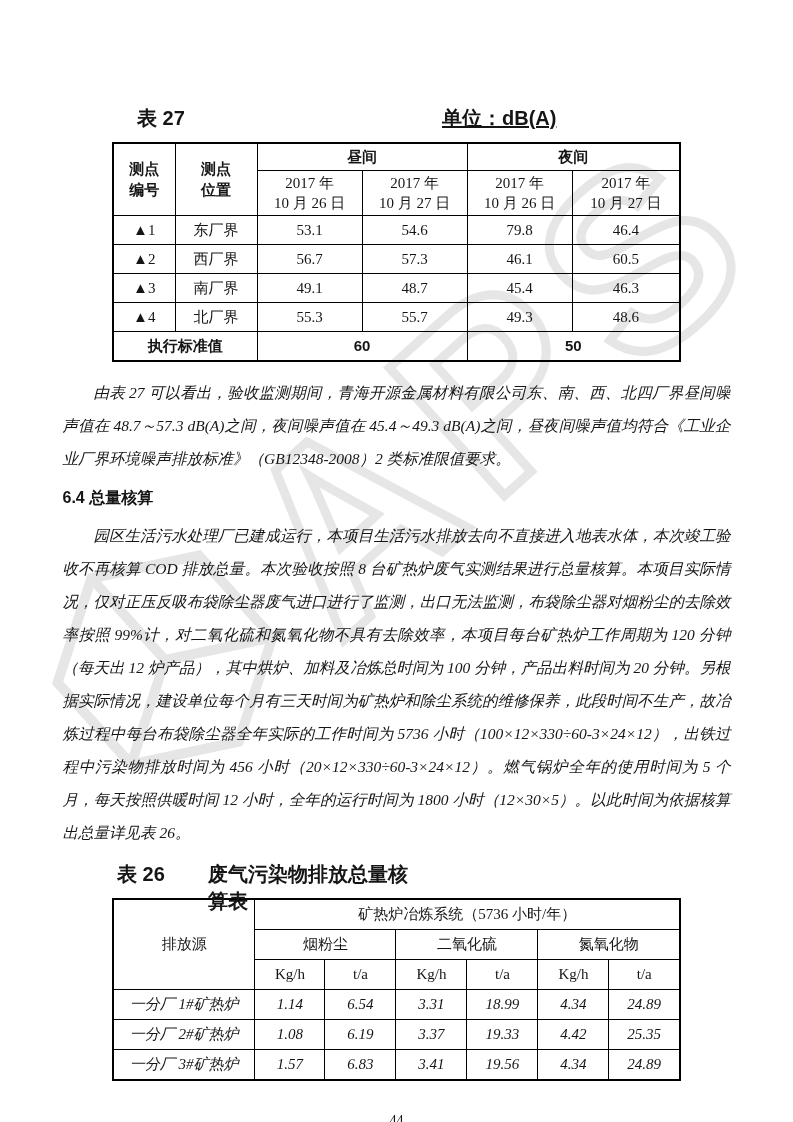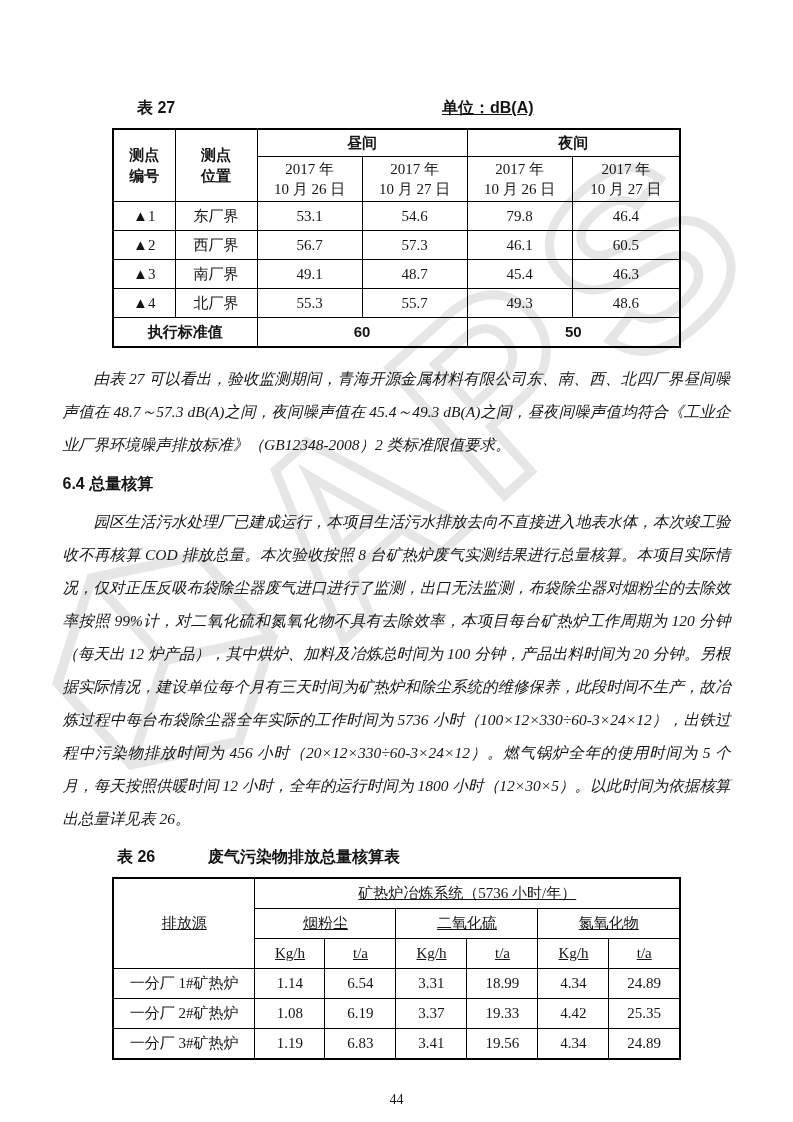--- a/index.html
+++ b/index.html
@@ -4,35 +4,35 @@
 <style>
   html,body{margin:0;padding:0;}
   body{
     width:793px;height:1122px;background:#ffffff;overflow:hidden;position:relative;
     font-family:"Liberation Serif","DejaVu Serif",serif;color:#151515;
   }
   .wm{position:absolute;left:55px;top:470px;z-index:0;transform:rotate(-42deg);transform-origin:110px 190px;pointer-events:none;}
   .content{position:relative;z-index:1;padding-top:90px;}
   .hei{font-family:"Liberation Sans","DejaVu Sans",sans-serif;font-weight:bold;}
   
-  .cap{position:relative;width:567px;margin:8px auto;height:22px;font-size:16px;}
+  .cap{position:relative;width:567px;margin:15px auto;height:22px;font-size:20px;}
   .cap27-label{position:absolute;left:24px;}
   .cap27-title{position:absolute;left:108px;width:212px;text-align:center;}
   .cap27-unit{position:absolute;left:329px;text-decoration:underline;}
   .cap26-label{position:absolute;left:4px;}
   .cap26-title{position:absolute;left:95px;width:215px;text-align:left;}
   
   table.t{width:567px;margin:2px auto 0;border-collapse:collapse;table-layout:fixed;font-size:15px;}
   table.t{border:2px solid #000;}
   table.t td{border:1.5px solid #000;text-align:center;vertical-align:middle;padding:1px 0;line-height:1.35;}
   .t27 .hrow1 td{height:24px;}
   .t27 .hrow2 td{height:42px;margin-top:28px;}
   .t27 .drow td{height:26px;}
-  .t26 .hrow td{height:27px;text-decoration:underline;}
-  .t26 .drow td{height:27px;}
+  .t26 .hrow td{height:27px;}
+  .t26 .drow td{height:27px;font-style:italic;}
   
   .para{width:668px;margin:14px auto 0;font-size:15.5px;line-height:33px;text-align:justify;text-indent:2em;font-style:italic;}
   .h64{width:668px;margin:8px auto 0;font-size:16px;line-height:30px;}
   .pagenum{margin-top:32px;text-align:center;font-size:14px;}
 </style>
 </head>
 <body>
 
 <svg class="wm" width="1000" height="380" viewBox="0 0 1000 380">
   <g stroke="#e6e6e6" fill="none" stroke-width="10">
@@ -180,21 +180,21 @@
       <td>一分厂 2#矿热炉</td>
       <td>1.08</td>
       <td>6.19</td>
       <td>3.37</td>
       <td>19.33</td>
       <td>4.42</td>
       <td>25.35</td>
     </tr>
     <tr class="drow">
       <td>一分厂 3#矿热炉</td>
-      <td>1.19</td>
+      <td>1.57</td>
       <td>6.83</td>
       <td>3.41</td>
       <td>19.56</td>
       <td>4.34</td>
       <td>24.89</td>
     </tr>
     </tbody>
   </table>
 
   <div class="pagenum">44</div>

